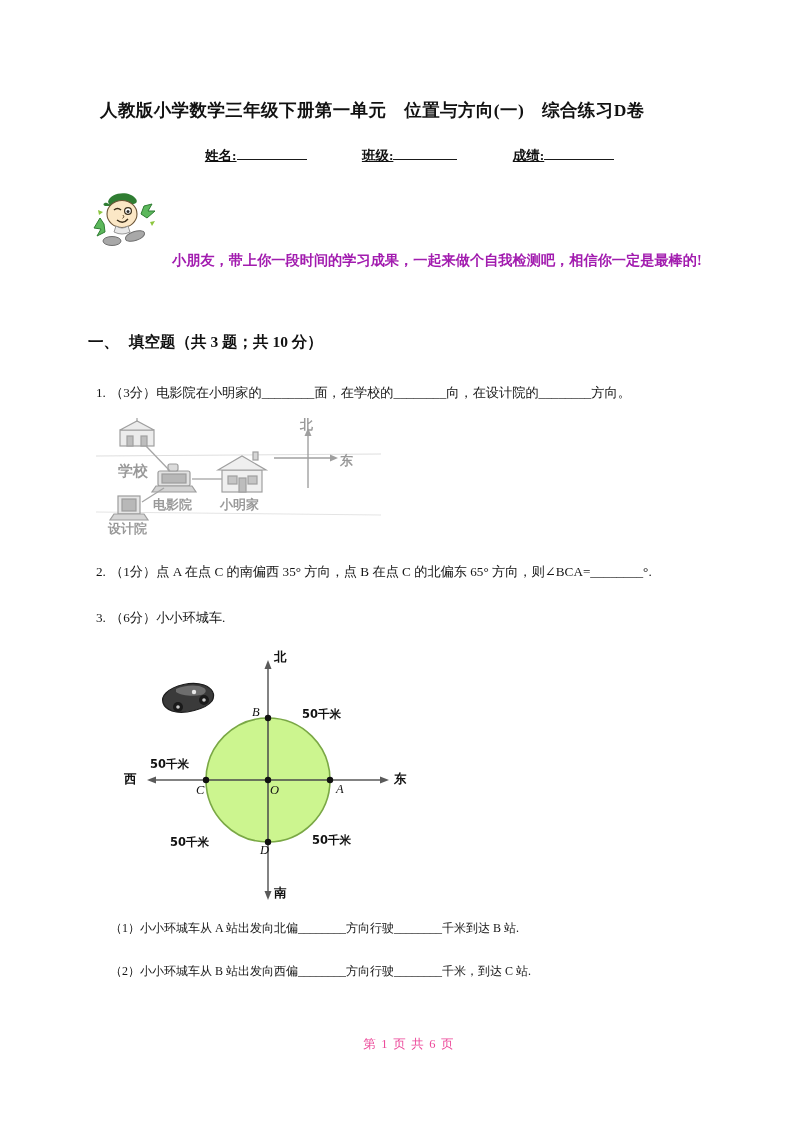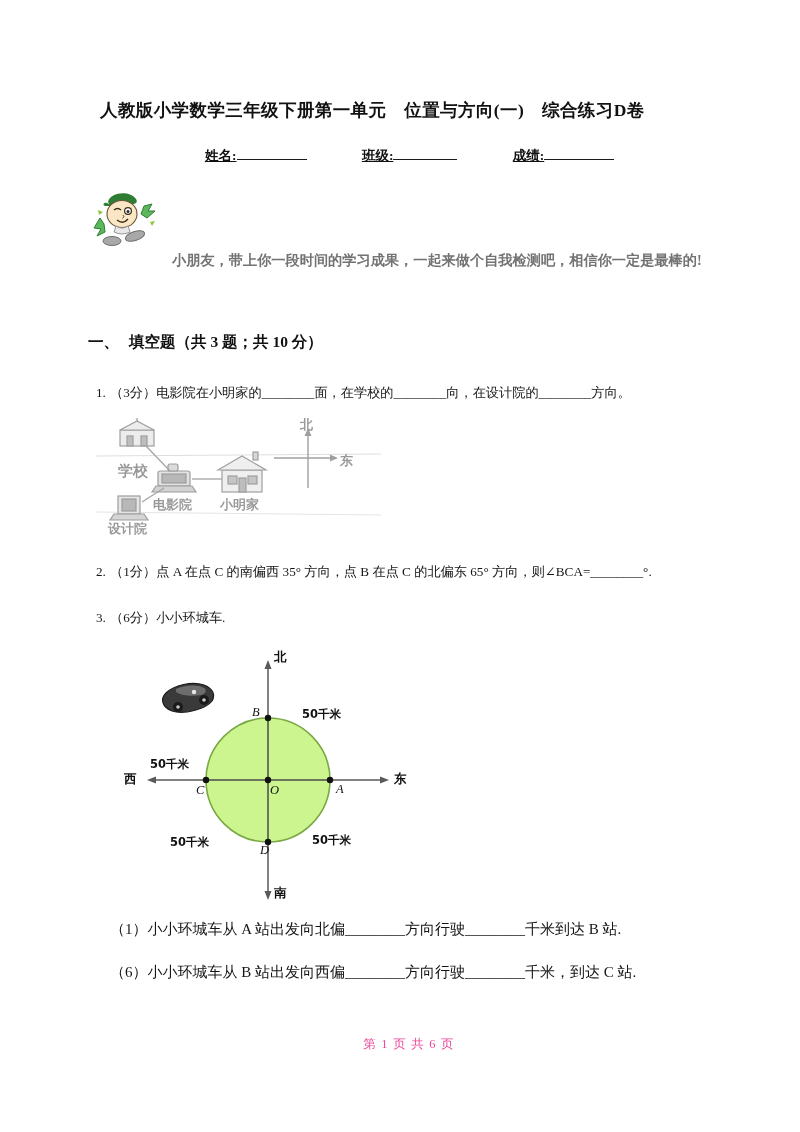--- a/index.html
+++ b/index.html
@@ -67,21 +67,21 @@
   
   .intro {
     position: absolute;
     left: 100px;
     top: 241px;
     width: 620px;
     font-size: 14.2px;
     line-height: 38px;
     font-weight: 600;
     text-indent: 72px;
-    color: #737373;
+    color: #a21caf;
   }
 
   
   .section-head {
     position: absolute;
     left: 88px;
     top: 332px;
     font-size: 15.5px;
     font-weight: 700;
     color: #111;
@@ -104,21 +104,21 @@
     margin-left: 14px;
     display: block;
   }
   .q1 { left: 96px; top: 383px; width: 620px; }
   .q2 { left: 96px; top: 562px; width: 660px; }
   .q3 { left: 96px; top: 608px; width: 300px; }
 
   .subq {
     position: absolute;
     left: 110px;
-    font-size: 15px;
+    font-size: 12px;
     color: #151515;
   }
   .s1 { top: 920px; }
   .s2 { top: 963px; }
   .s3 { top: 1006px; }
 
   
   .map-fig {
     position: absolute;
     left: 96px;
@@ -332,17 +332,17 @@
     <span class="cf-label cf-pt" style="left:162px; top:138px;">O</span>
 
     
     <span class="cf-label cf-km" style="left:194px; top:62px;">50千米</span>
     <span class="cf-label cf-km" style="left:204px; top:188px;">50千米</span>
     <span class="cf-label cf-km" style="left:62px; top:190px;">50千米</span>
     <span class="cf-label cf-km" style="left:42px; top:112px;">50千米</span>
   </div>
 
   <div class="subq s1">（1）小小环城车从 A 站出发向北偏________方向行驶________千米到达 B 站.</div>
-  <div class="subq s2">（6）小小环城车从 B 站出发向西偏________方向行驶________千米，到达 C 站.</div>
+  <div class="subq s2">（2）小小环城车从 B 站出发向西偏________方向行驶________千米，到达 C 站.</div>
 
   <div class="footer">第 1 页 共 6 页</div>
 
 </div>
 
 </body></html>

